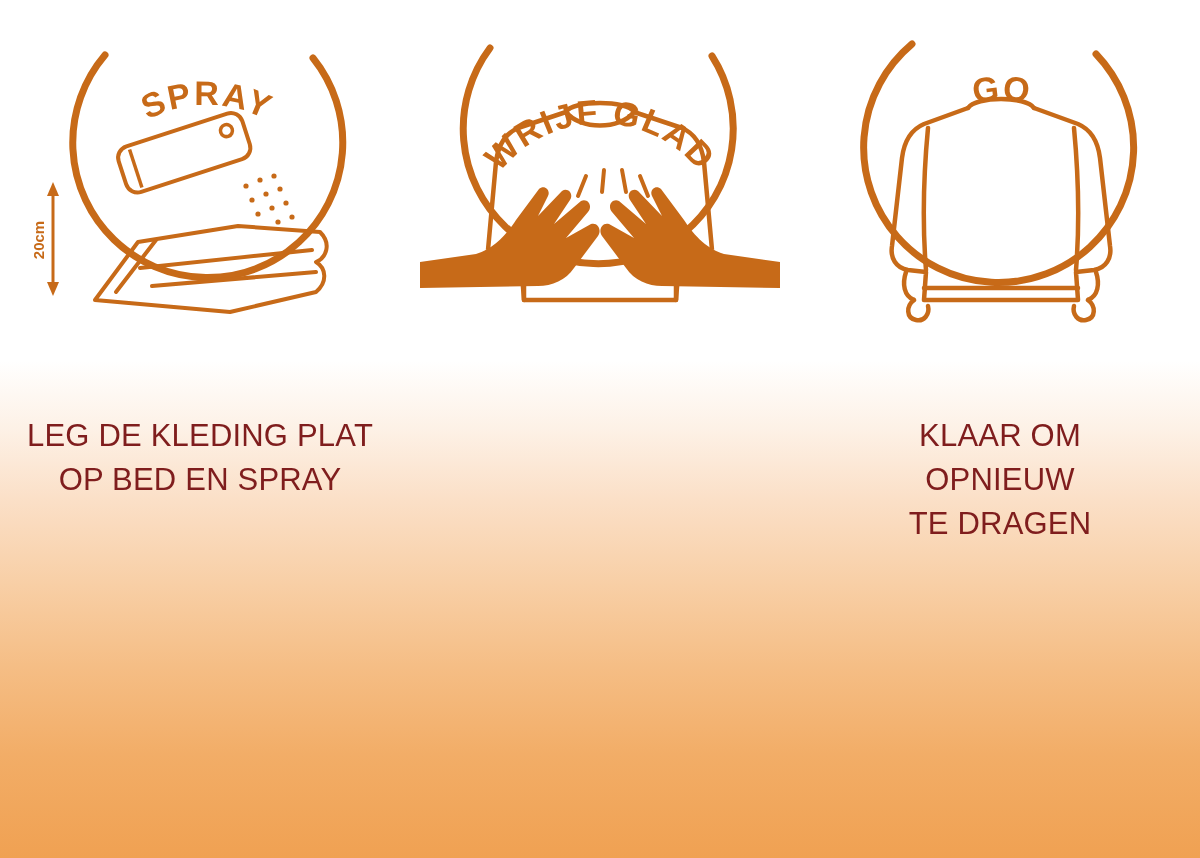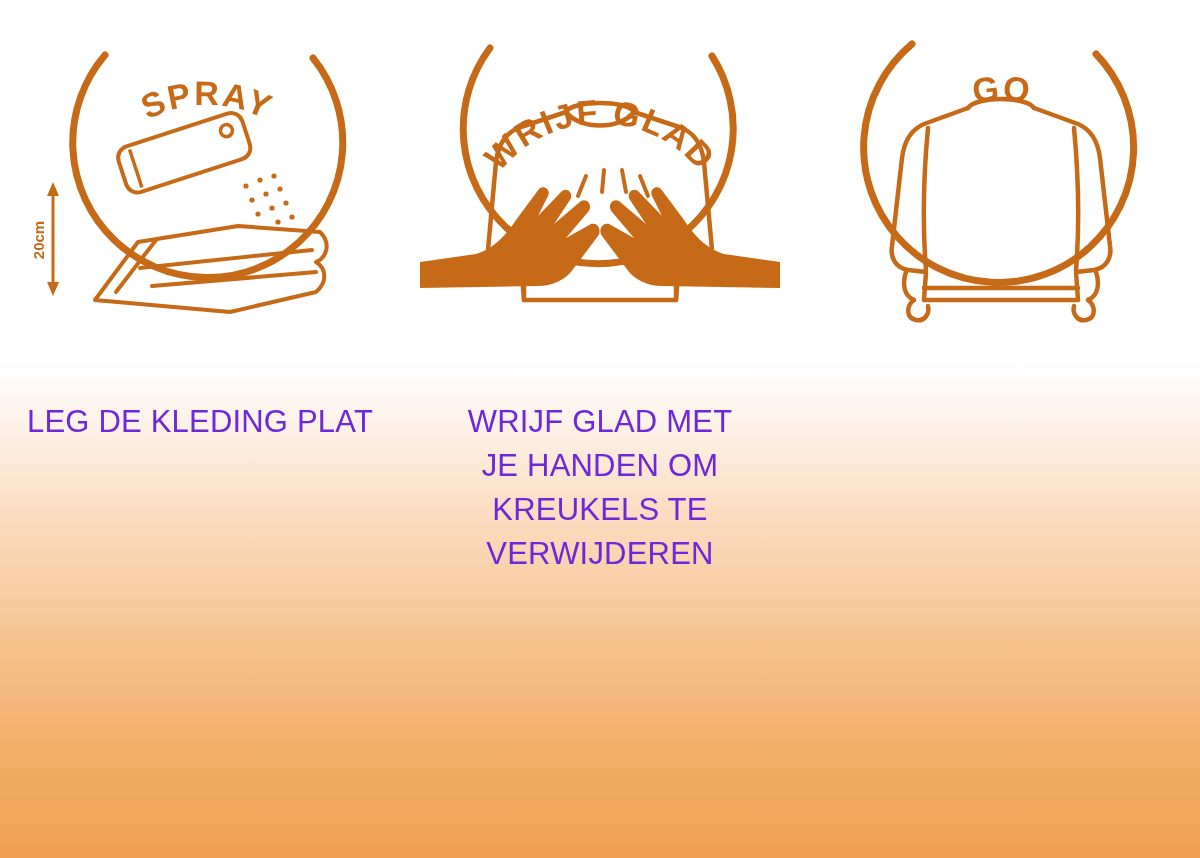--- a/index.html
+++ b/index.html
@@ -51,23 +51,23 @@
     height: 400px;
   }
 
   .art svg {
     display: block;
     width: 360px;
     height: 400px;
   }
 
   .caption {
-    margin-top: 0;
+    margin-top: 14px;
     text-align: center;
-    color: #6d28d9;
+    color: #7f1d1d;
     font-size: 31px;
     line-height: 1.42;
     letter-spacing: 0.2px;
     font-weight: 400;
     width: 370px;
   }
 
   .caption div {
     white-space: nowrap;
   }
@@ -147,20 +147,21 @@
             <line x1="33" y1="188" x2="33" y2="290" stroke="#c76a18" stroke-width="3"></line>
             <path d="M 33 182 L 27 196 L 39 196 Z" fill="#c76a18"></path>
             <path d="M 33 296 L 27 282 L 39 282 Z" fill="#c76a18"></path>
             <text class="dim-label" x="24" y="240" transform="rotate(-90 24 240)" text-anchor="middle">20cm</text>
           </g>
         </svg>
       </div>
 
       <div class="caption">
         <div>LEG DE KLEDING PLAT</div>
+        <div>OP BED EN SPRAY</div>
       </div>
     </div>
 
     <div class="step">
       <div class="art">
         <svg viewBox="0 0 360 400" xmlns="http://www.w3.org/2000/svg">
           <defs>
             <path id="arc2" d="M 55 228 A 127 127 0 0 1 305 228" fill="none"></path>
           </defs>
 
@@ -236,26 +237,20 @@
                      L 118 216
                      L 128 196
                      C 131 190 124 184 119 189
                      L 96 220
                      C 88 232 76 248 56 254
                      Z"></path>
           </g>
         </svg>
       </div>
 
-      <div class="caption">
-        <div>WRIJF GLAD MET</div>
-        <div>JE HANDEN OM</div>
-        <div>KREUKELS TE</div>
-        <div>VERWIJDEREN</div>
-      </div>
     </div>
 
     <div class="step">
       <div class="art">
         <svg viewBox="0 0 360 400" xmlns="http://www.w3.org/2000/svg">
           <defs>
             <path id="arc3" d="M 58 224 A 124 124 0 0 1 306 224" fill="none"></path>
           </defs>
 
           <path d="M 92 44
@@ -291,16 +286,21 @@
 
             <path d="M 86 272 C 82 284 84 296 94 300"></path>
             <path d="M 276 272 C 280 284 278 296 268 300"></path>
 
             <path d="M 94 300 C 86 306 86 318 96 320 C 104 322 110 314 108 306"></path>
             <path d="M 268 300 C 276 306 276 318 266 320 C 258 322 252 314 254 306"></path>
           </g>
         </svg>
       </div>
 
+      <div class="caption">
+        <div>KLAAR OM</div>
+        <div>OPNIEUW</div>
+        <div>TE DRAGEN</div>
+      </div>
     </div>
 
   </div>
 </div>
 
 </body></html>

